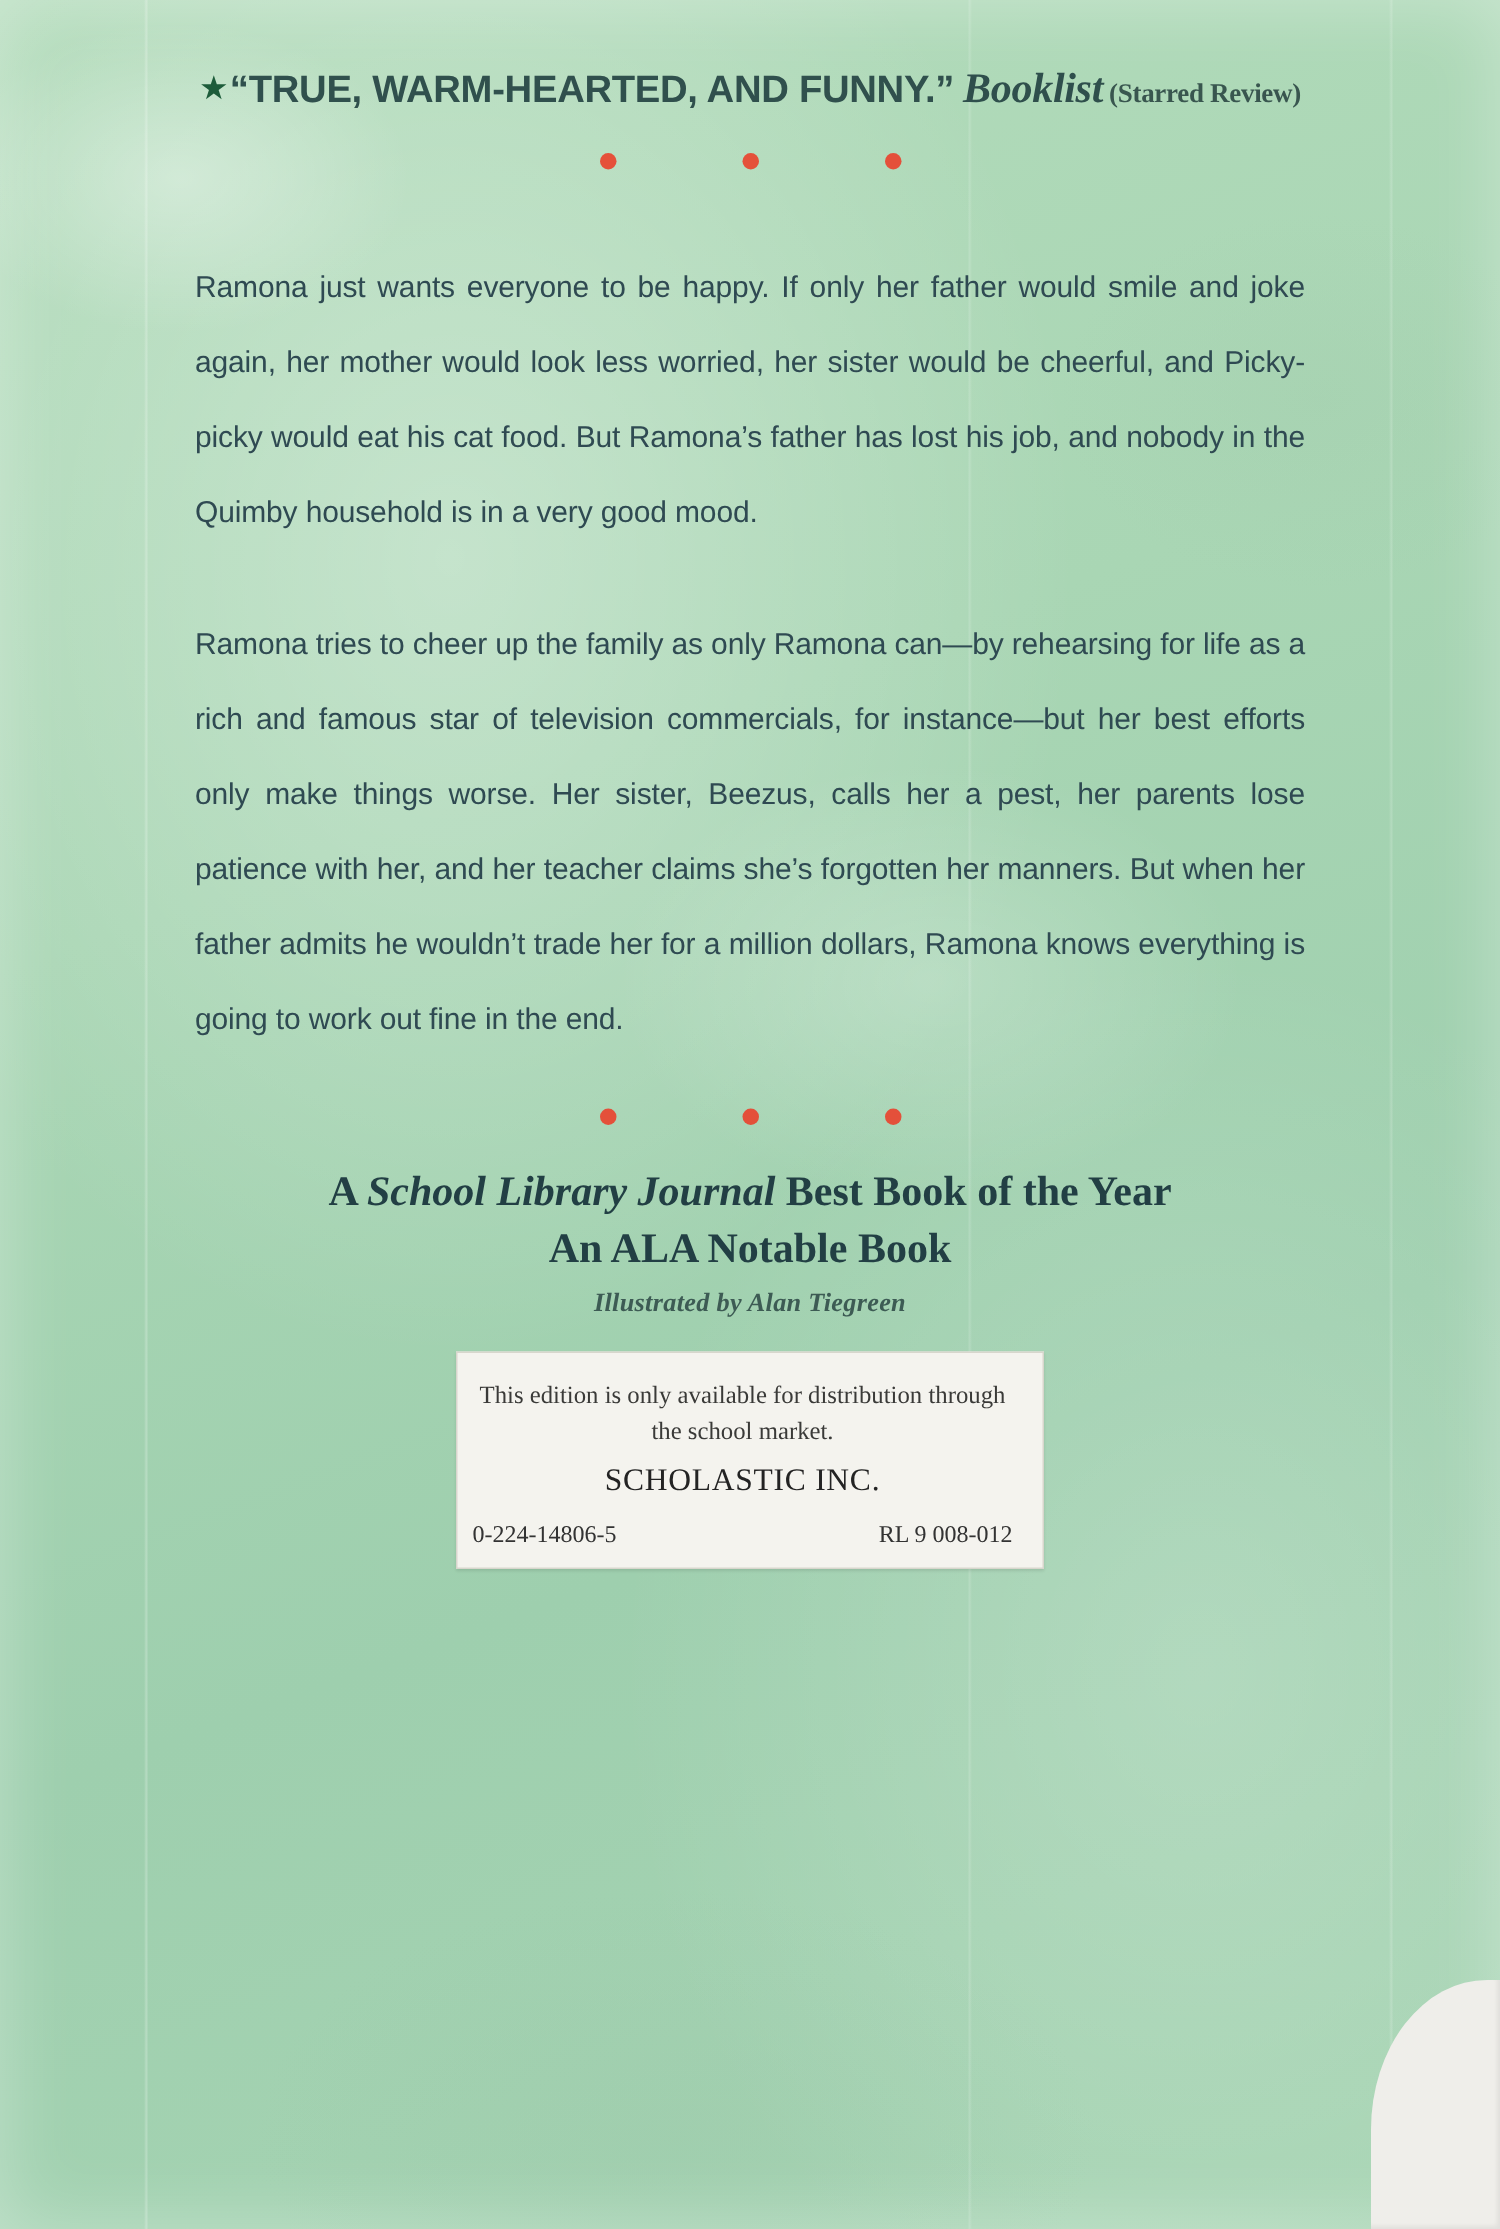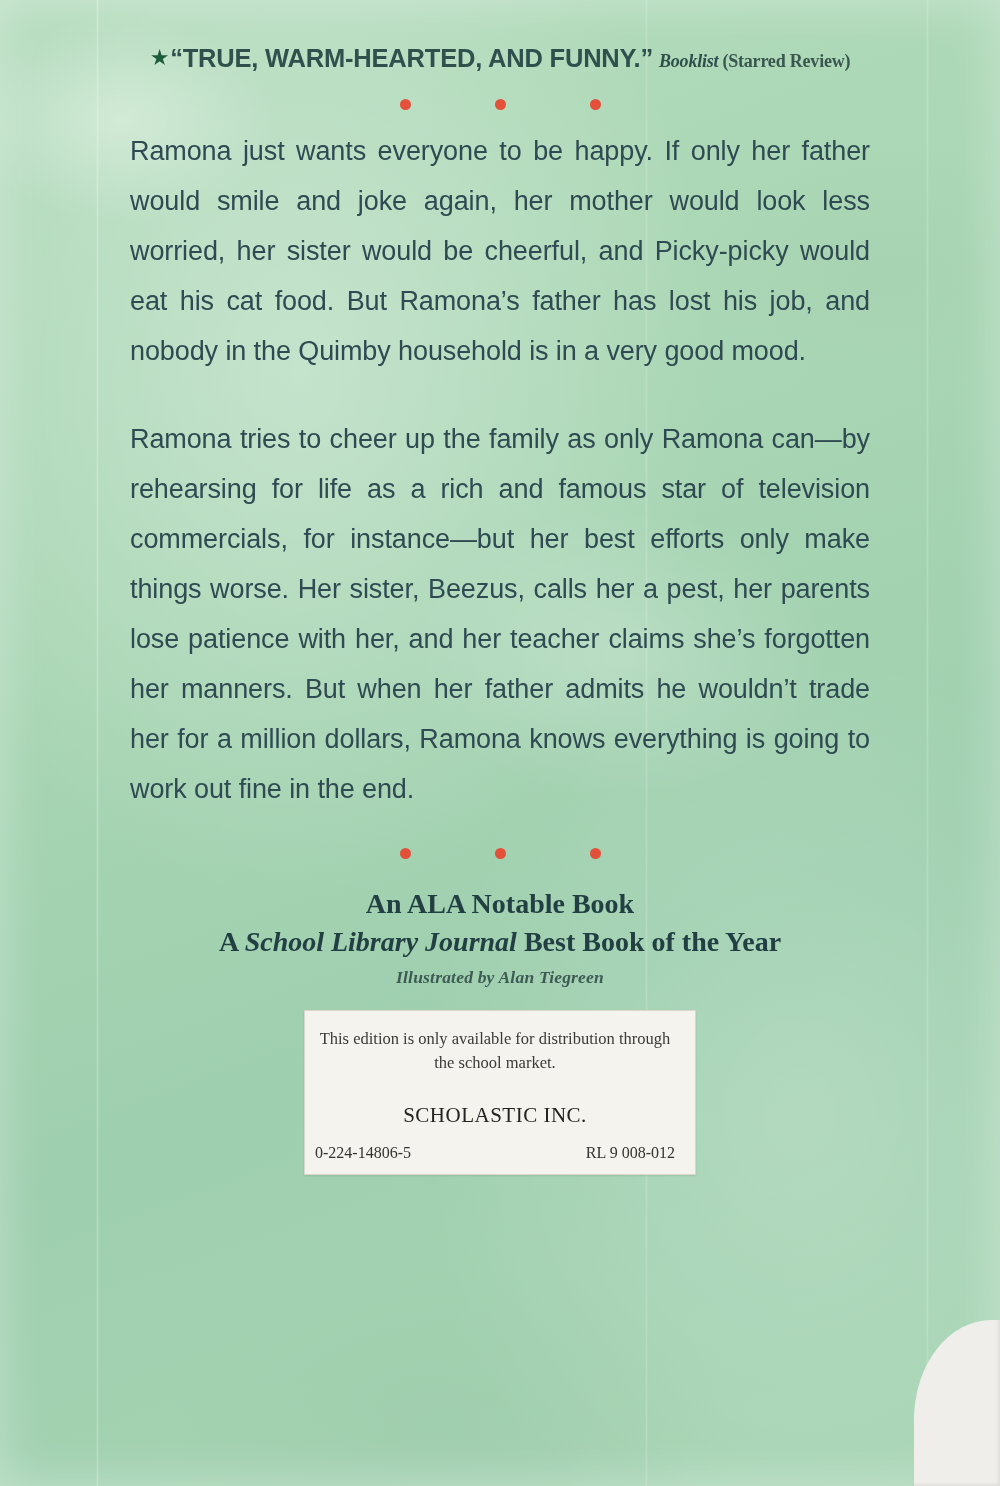--- a/index.html
+++ b/index.html
@@ -88,21 +88,21 @@
   }
   .quote-text {
     font-weight: 700;
     color: #30504d;
   }
   .quote-source {
     font-style: italic;
     font-weight: 700;
     font-family: "Liberation Serif", serif;
     color: #2f4f4c;
-    font-size: 18px;
+    font-size: 28px;
     margin-left: 6px;
   }
   .quote-note {
     font-family: Liberation Serif, serif;
     font-weight: 700;
     font-size: 18px;
     color: #39564f;
     margin-left: 4px;
   }
 
@@ -117,24 +117,24 @@
   .dot {
     width: 11px;
     height: 11px;
     border-radius: 50%;
     background: #e8442f;
     opacity: .92;
   }
 
   
   .blurb {
-    margin: 16px auto 0 auto;
+    margin: 54px auto 0 auto;
     width: 740px;
     color: #2f4a52;
-    font-size: 27px;
+    font-size: 20px;
     line-height: 50px;
     text-align: justify;
     letter-spacing: -0.1px;
   }
   .blurb p { margin: 0 0 38px 0; }
   .blurb p:last-child { margin-bottom: 0; }
 
   
   .awards {
     margin-top: 26px;
@@ -171,21 +171,21 @@
     color: #2b2b2b;
     font-family: "Liberation Serif", serif;
     box-shadow: 0 1px 2px rgba(0,0,0,0.10);
   }
   .edition-note {
     font-size: 16.5px;
     line-height: 24px;
     color: #3a3a38;
   }
   .publisher {
-    margin-top: 28px;
+    margin-top: 8px;
     font-size: 21px;
     letter-spacing: .5px;
     color: #232323;
   }
   .codes {
     margin-top: 16px;
     display: flex;
     justify-content: space-between;
     padding: 0 6px;
     font-size: 16px;
@@ -218,22 +218,22 @@
       <p>Ramona tries to cheer up the family as only Ramona can—by rehearsing for life as a rich and famous star of television commercials, for instance—but her best efforts only make things worse. Her sister, Beezus, calls her a pest, her parents lose patience with her, and her teacher claims she’s forgotten her manners. But when her father admits he wouldn’t trade her for a million dollars, Ramona knows everything is going to work out fine in the end.</p>
     </div>
 
     <div class="dots lower">
       <span class="dot"></span>
       <span class="dot"></span>
       <span class="dot"></span>
     </div>
 
     <div class="awards">
+      <div class="award-line"><span>A </span><span class="ital">School Library Journal</span><span> Best Book of the Year</span></div>
       <div class="award-line">An ALA Notable Book</div>
-      <div class="award-line"><span>A </span><span class="ital">School Library Journal</span><span> Best Book of the Year</span></div>
     </div>
 
     <div class="illustrator">Illustrated by Alan Tiegreen</div>
 
     <div class="edition-box">
       <div class="edition-note">This edition is only available for distribution through the school market.</div>
       <div class="publisher">SCHOLASTIC INC.</div>
       <div class="codes">
         <span>0-224-14806-5</span>
         <span>RL 9 008-012</span>

